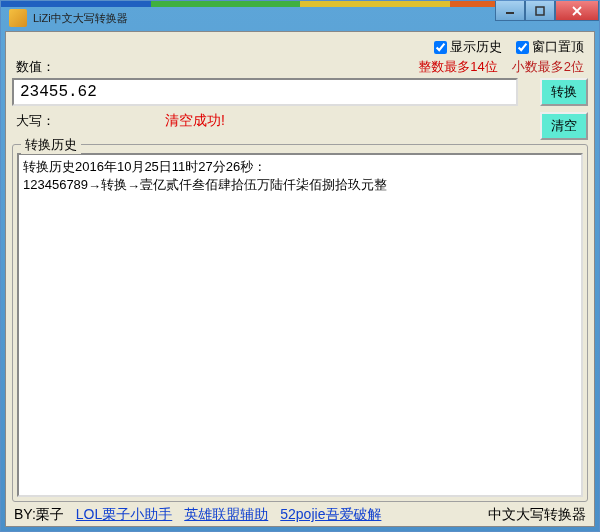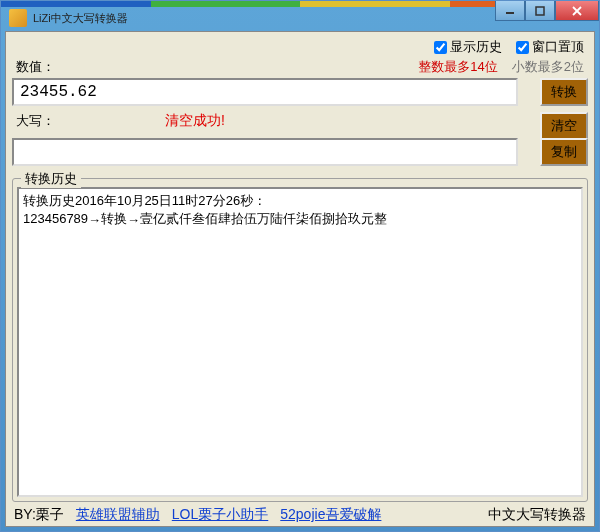--- a/index.html
+++ b/index.html
@@ -15,24 +15,24 @@
 .tbbtn { width: 30px; height: 20px; border: 1px solid #3a6fa0; border-top: none; background: linear-gradient(to bottom, #a6d0f0, #6faad8); display: flex; align-items: center; justify-content: center; cursor: pointer; }
 .tbbtn.close { background: linear-gradient(to bottom, #f08080, #d04040); width: 44px; border-top-right-radius: 0; }
 .tbbtn.close .xline { stroke: #fff; }
 .client { background: #ece9d8; border: 1px solid #888; height: calc(100% - 26px); display: flex; flex-direction: column; padding: 4px 6px 2px 6px; }
 .toprow { display: flex; justify-content: flex-end; align-items: center; gap: 14px; padding: 2px 4px; }
 .chk { display: flex; align-items: center; gap: 3px; }
 .chk input { width: 13px; height: 13px; }
 .hintrow { display: flex; align-items: center; padding: 0 4px 2px 4px; text-align: right; }
 .hintrow .lbl { flex: 0 0 auto; margin-right: auto; }
 .hint1 { color: #d00000; margin-right: 14px; }
-.hint2 { color: #737373; }
+.hint2 { color: #b91c1c; }
 .row { display: flex; align-items: stretch; gap: 22px; margin-bottom: 6px; }
 .txtinput { flex: 1; border: 2px inset #ddd; background: #fff; height: 28px; padding: 2px 6px; font-size: 16px; font-family: "Courier New", monospace; }
-.btn { width: 48px; border: 2px outset #eee; background: #a16207; font-size: 13px; cursor: pointer; }
+.btn { width: 48px; border: 2px outset #eee; background: #5eead4; font-size: 13px; cursor: pointer; }
 .lblrow { display: flex; align-items: center; padding: 0 4px 2px 4px; }
 .statusmsg { color: #e00000; margin-left: 110px; font-size: 14px; }
 .groupbox { border: 1px solid #a0a0a0; border-radius: 3px; padding: 8px 4px 4px 4px; position: relative; margin-top: 6px; flex: 1; display: flex; justify-content: flex-end; }
 .groupbox .legend { position: absolute; top: -9px; left: 8px; background: #ece9d8; padding: 0 4px; font-size: 13px; }
 .history { flex: 1; border: 2px inset #ddd; background: #fff; padding: 3px 4px; font-size: 13px; line-height: 1.4; overflow-y: scroll; white-space: pre-wrap; word-break: break-all; }
 .footer { padding: 4px 2px 0 2px; font-size: 14px; display: flex; align-items: center; gap: 12px; }
 .footer .link { color: #1040d0; text-decoration: underline; cursor: pointer; }
 .footer .right { margin-left: auto; }
 ::-webkit-scrollbar { width: 17px; background: #ece9d8; }
 ::-webkit-scrollbar-thumb { background: #c8c4b4; border: 1px solid #888; }
@@ -100,33 +100,29 @@
     <div class="row" style="margin-bottom:2px;">
       <div style="flex:1"></div>
       <button class="btn" style="height:28px">清空</button>
     </div>
 
     <div class="lblrow" style="margin-top:-30px; margin-bottom:6px; width:calc(100% - 58px);">
       <span class="lbl">大写：</span>
       <span class="statusmsg">清空成功!</span>
     </div>
 
-    <div class="row">
-      <input class="txtinput" type="text" value="" style="">
-      <button class="btn">复制</button>
-    </div>
 
     <div class="groupbox">
       <div class="legend">转换历史</div>
       <div class="history">转换历史2016年10月25日11时27分26秒：
 123456789→转换→壹亿贰仟叁佰肆拾伍万陆仟柒佰捌拾玖元整</div>
     </div>
 
     <div class="footer">
       <span>BY:栗子</span>
+      <span class="link">LOL栗子小助手</span>
       <span class="link">英雄联盟辅助</span>
-      <span class="link">LOL栗子小助手</span>
       <span class="link">52pojie吾爱破解</span>
       <span class="right">中文大写转换器</span>
     </div>
 
   </div>
 </div>
 
 </body></html>

